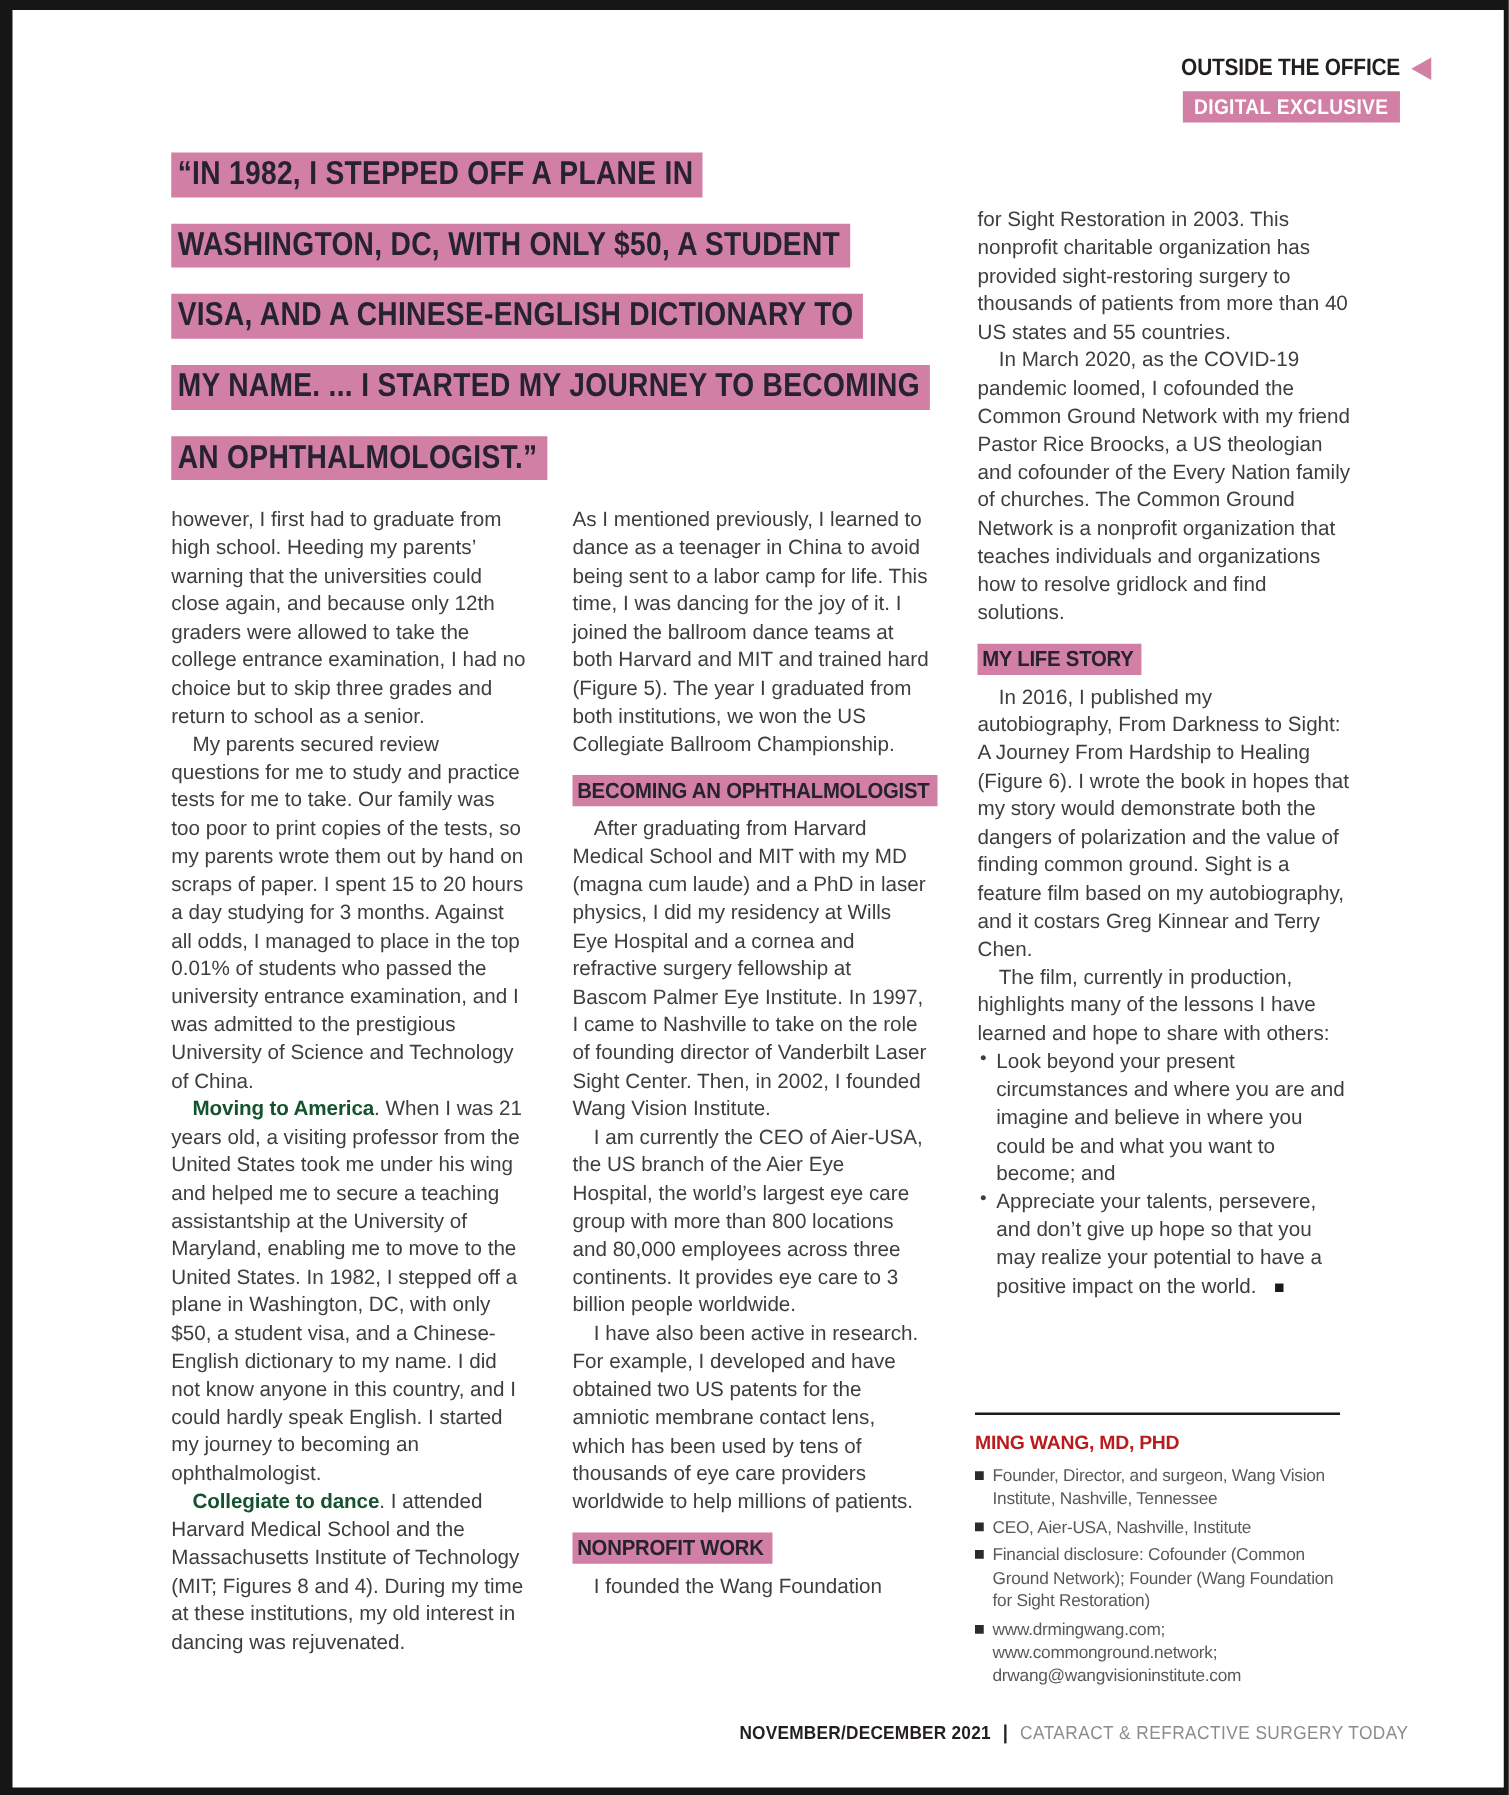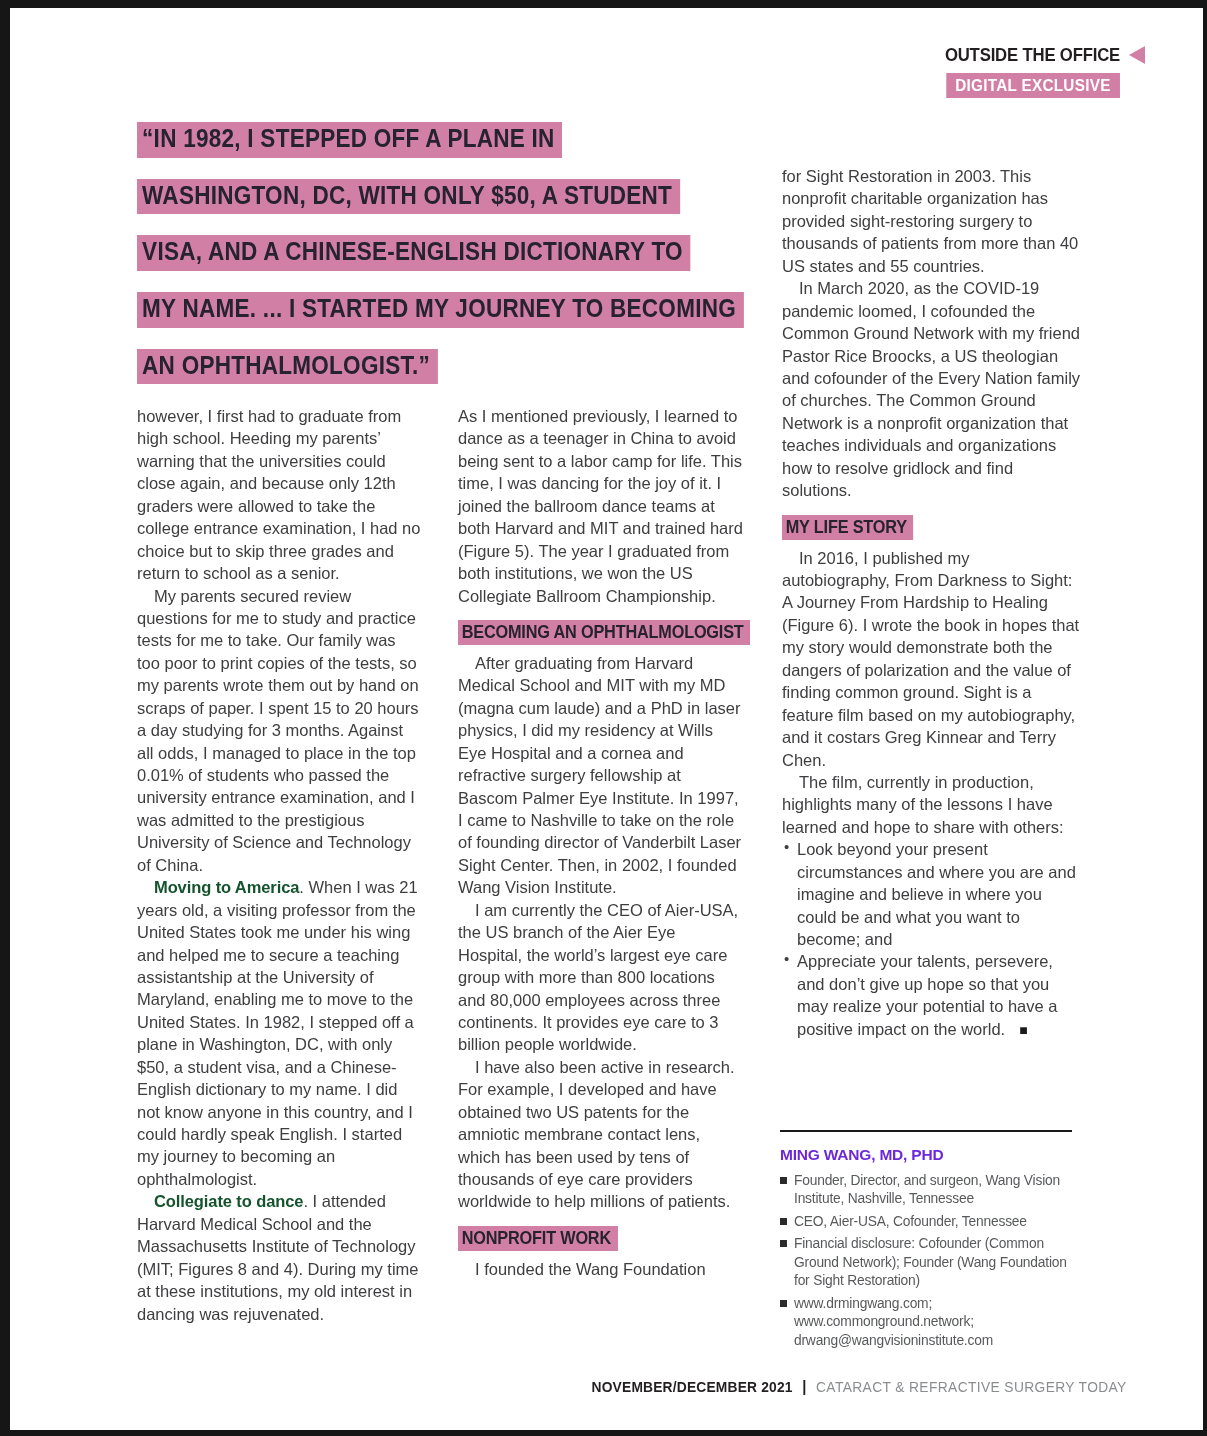--- a/index.html
+++ b/index.html
@@ -66,21 +66,21 @@
     padding:2px 7px 2px 4px;white-space:nowrap;
     transform:scaleX(0.93);transform-origin:0 50%;
   }
 
   .bullet{position:relative;padding-left:15px;}
   .bullet .bmark{position:absolute;left:2px;top:0;color:var(--body,#3e3e40);font-size:15px;}
 
   
   .bio-rule{border:none;border-top:2px solid #1a1a1a;width:292px;margin:30px 0 14px;}
   .bio-name{
-    font-weight:700;font-size:15.5px;color:#6d28d9;letter-spacing:-0.2px;
+    font-weight:700;font-size:15.5px;color:#b91c1c;letter-spacing:-0.2px;
     margin:0 0 8px;
   }
   .bio-list{
     list-style:none;margin:0;padding:0;
     font-size:13.8px;line-height:1.34;color:var(--biogray,#58595b);letter-spacing:-0.2px;
   }
   .bio-list li{position:relative;padding-left:14px;margin-bottom:4px;}
   .bio-list .sq{position:absolute;left:0;top:5px;width:7px;height:7px;background:#2b2b2b;}
   .bio-list .bio-text{white-space:pre-line;}
 
@@ -144,21 +144,21 @@
         <span class="bmark">•</span>
         <p class="p"><span>Appreciate your talents, persevere, and don’t give up hope so that you may realize your potential to have a positive impact on the world.</span><span class="end-mark">■</span></p>
       </div>
     </div>
 
   <div style="position:absolute;left:770px;top:1092px;width:300px;" id="bio-anchor">
     <hr class="bio-rule">
     <p class="bio-name">MING WANG, MD, PHD</p>
     <ul class="bio-list">
         <li><span class="sq"></span><span class="bio-text">Founder, Director, and surgeon, Wang Vision Institute, Nashville, Tennessee</span></li>
-        <li><span class="sq"></span><span class="bio-text">CEO, Aier-USA, Cofounder, Tennessee</span></li>
+        <li><span class="sq"></span><span class="bio-text">CEO, Aier-USA, Nashville, Institute</span></li>
         <li><span class="sq"></span><span class="bio-text">Financial disclosure: Cofounder (Common Ground Network); Founder (Wang Foundation for Sight Restoration)</span></li>
         <li><span class="sq"></span><span class="bio-text">www.drmingwang.com;
 www.commonground.network;
 drwang@wangvisioninstitute.com</span></li>
       </ul>
   </div>
 
   <div class="footer">
     <span class="date">NOVEMBER/DECEMBER 2021</span>
     <span class="sep">|</span>

